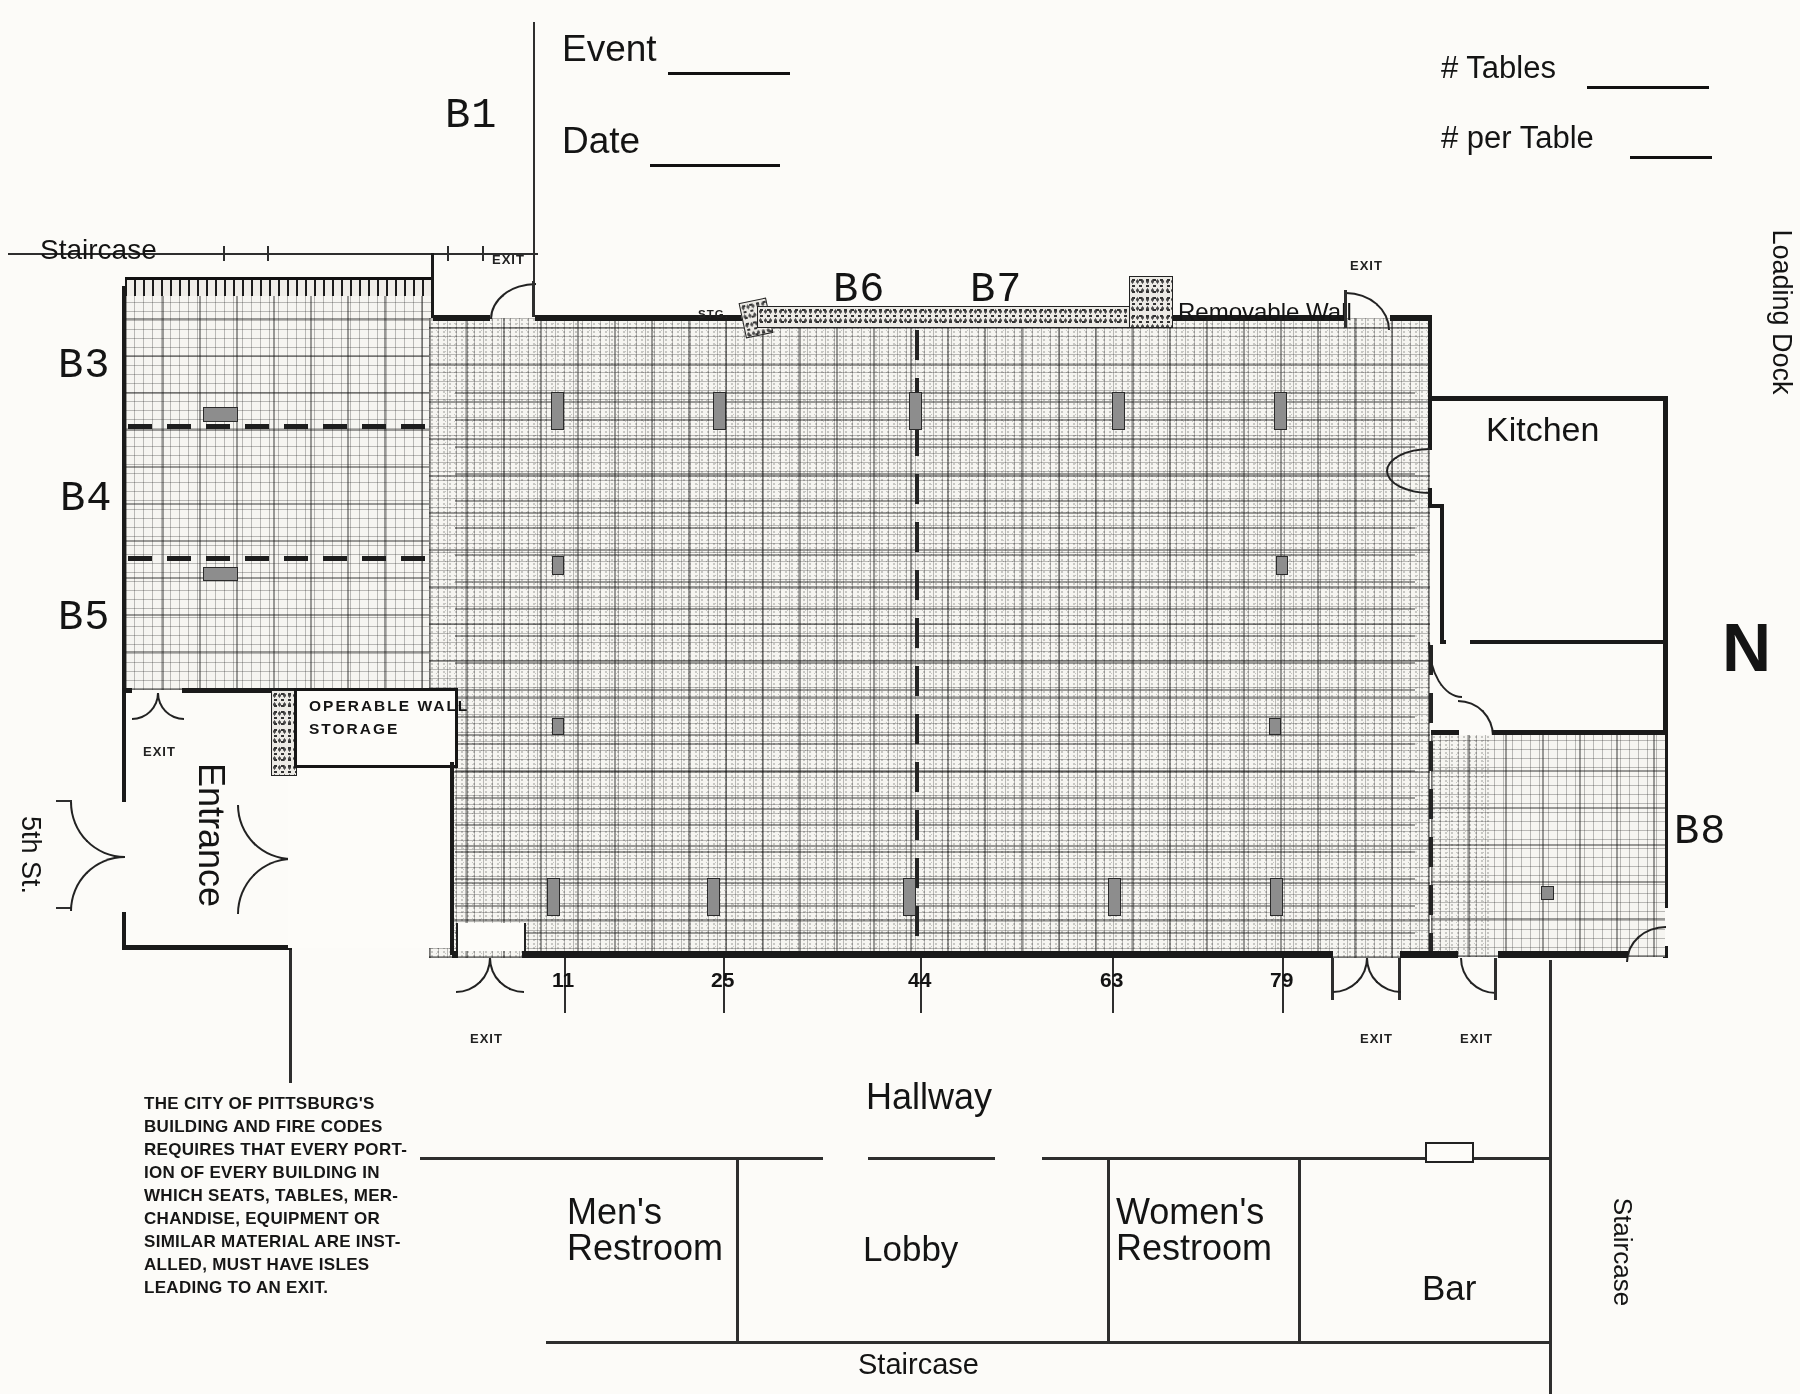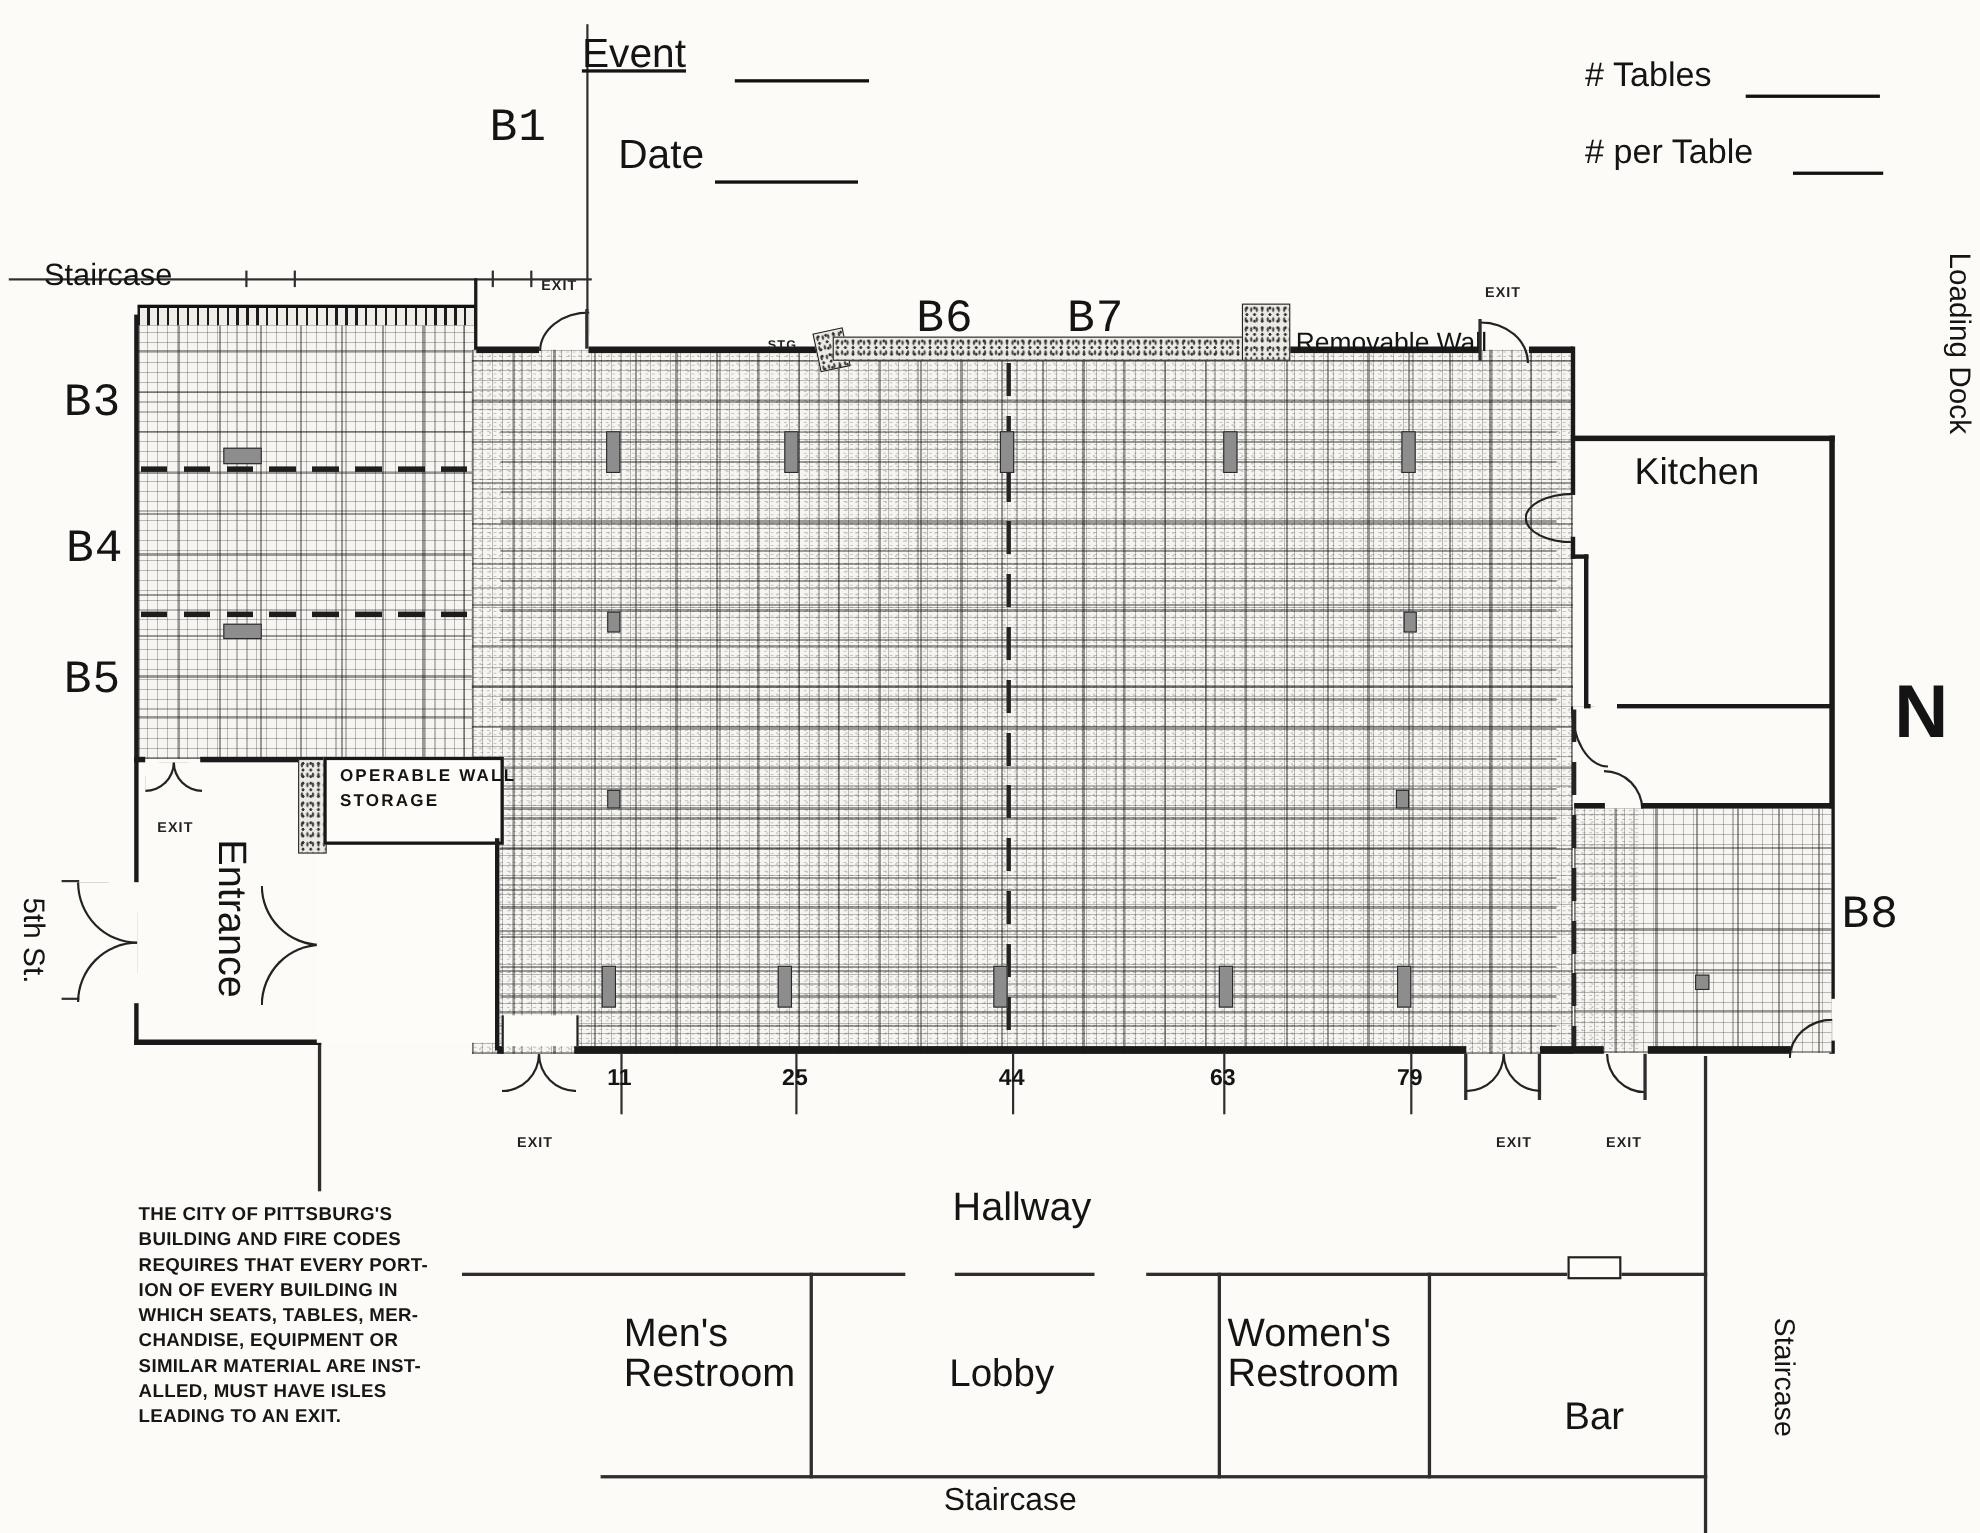--- a/index.html
+++ b/index.html
@@ -53,21 +53,21 @@
 <div id="stage">
 
   <div class="thin" style="left:8px;top:253px;width:530px;height:2px;"></div>
   <div class="thin" style="left:223px;top:246px;width:2px;height:15px;"></div>
   <div class="thin" style="left:267px;top:246px;width:2px;height:15px;"></div>
   <div class="thin" style="left:447px;top:246px;width:2px;height:15px;"></div>
   <div class="thin" style="left:482px;top:246px;width:2px;height:15px;"></div>
   <div class="thin" style="left:533px;top:22px;width:2px;height:261px;"></div>
 
   <div class="lbl zone" style="left:445px;top:92px;">B1</div>
-  <div class="lbl" style="left:529px;top:28px;font-size:37px;text-decoration:underline;">Event</div>
+  <div class="lbl" style="left:562px;top:28px;font-size:37px;">Event</div>
   <div class="ul" style="left:668px;top:72px;width:122px;"></div>
   <div class="lbl" style="left:562px;top:120px;font-size:37px;">Date</div>
   <div class="ul" style="left:650px;top:164px;width:130px;"></div>
   <div class="lbl" style="left:1441px;top:50px;font-size:31px;"># Tables</div>
   <div class="ul" style="left:1587px;top:86px;width:122px;"></div>
   <div class="lbl" style="left:1441px;top:120px;font-size:31px;"># per Table</div>
   <div class="ul" style="left:1630px;top:156px;width:82px;"></div>
   <div class="lbl vert" style="left:1781px;top:312px;font-size:27px;">Loading Dock</div>
   <div class="lbl" style="left:1722px;top:608px;font-size:68px;font-weight:700;">N</div>
 
@@ -220,21 +220,21 @@
   <div class="thin" style="left:546px;top:1341px;width:1006px;height:3px;"></div>
   <div class="lbl room" style="left:567px;top:1191px;">Men's</div>
   <div class="lbl room" style="left:567px;top:1227px;">Restroom</div>
   <div class="lbl big" style="left:863px;top:1229px;">Lobby</div>
   <div class="lbl room" style="left:1116px;top:1191px;">Women's</div>
   <div class="lbl room" style="left:1116px;top:1227px;">Restroom</div>
   <div class="lbl big" style="left:1422px;top:1268px;">Bar</div>
   <div class="lbl" style="left:858px;top:1348px;font-size:29px;">Staircase</div>
   <div class="lbl vert" style="left:1622px;top:1252px;font-size:26px;">Staircase</div>
 
-  <div class="abs" style="left:126px;top:1092px;width:300px;">
+  <div class="abs" style="left:144px;top:1092px;width:300px;">
     <span class="note-line">THE CITY OF PITTSBURG'S</span>
     <span class="note-line">BUILDING AND FIRE CODES</span>
     <span class="note-line">REQUIRES THAT EVERY PORT-</span>
     <span class="note-line">ION OF EVERY BUILDING IN</span>
     <span class="note-line">WHICH SEATS, TABLES, MER-</span>
     <span class="note-line">CHANDISE, EQUIPMENT OR</span>
     <span class="note-line">SIMILAR MATERIAL ARE INST-</span>
     <span class="note-line">ALLED, MUST HAVE ISLES</span>
     <span class="note-line">LEADING TO AN EXIT.</span>
   </div>

